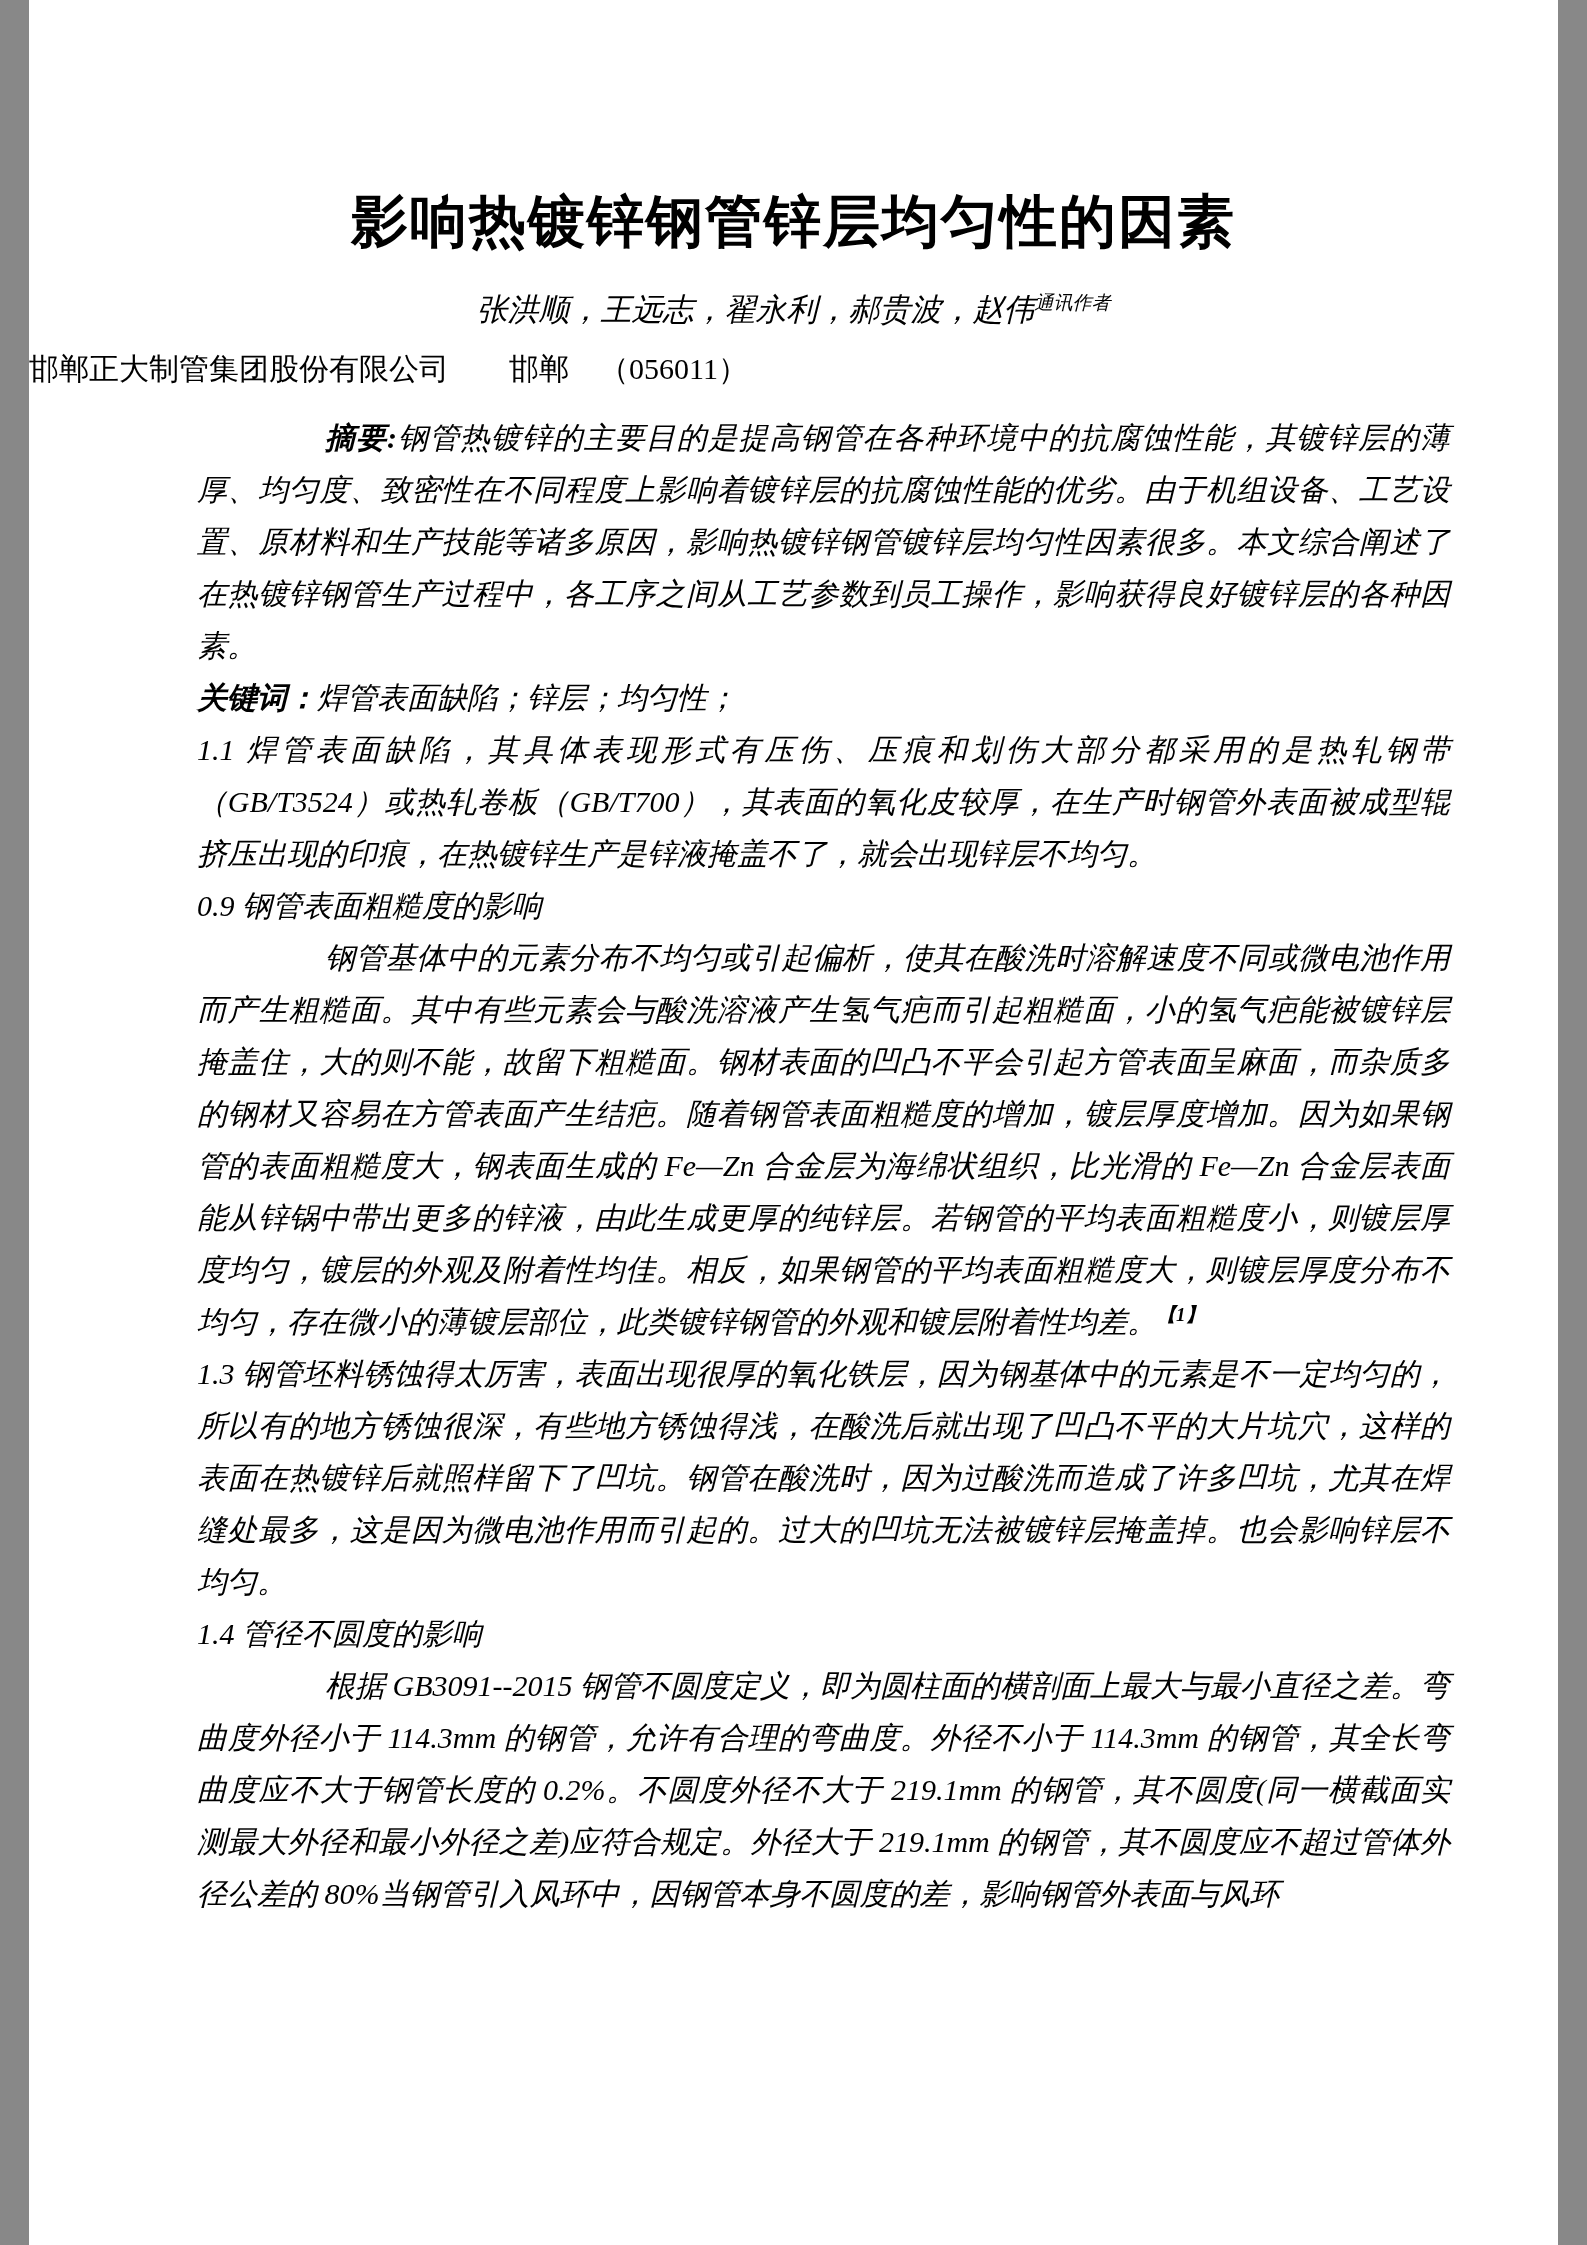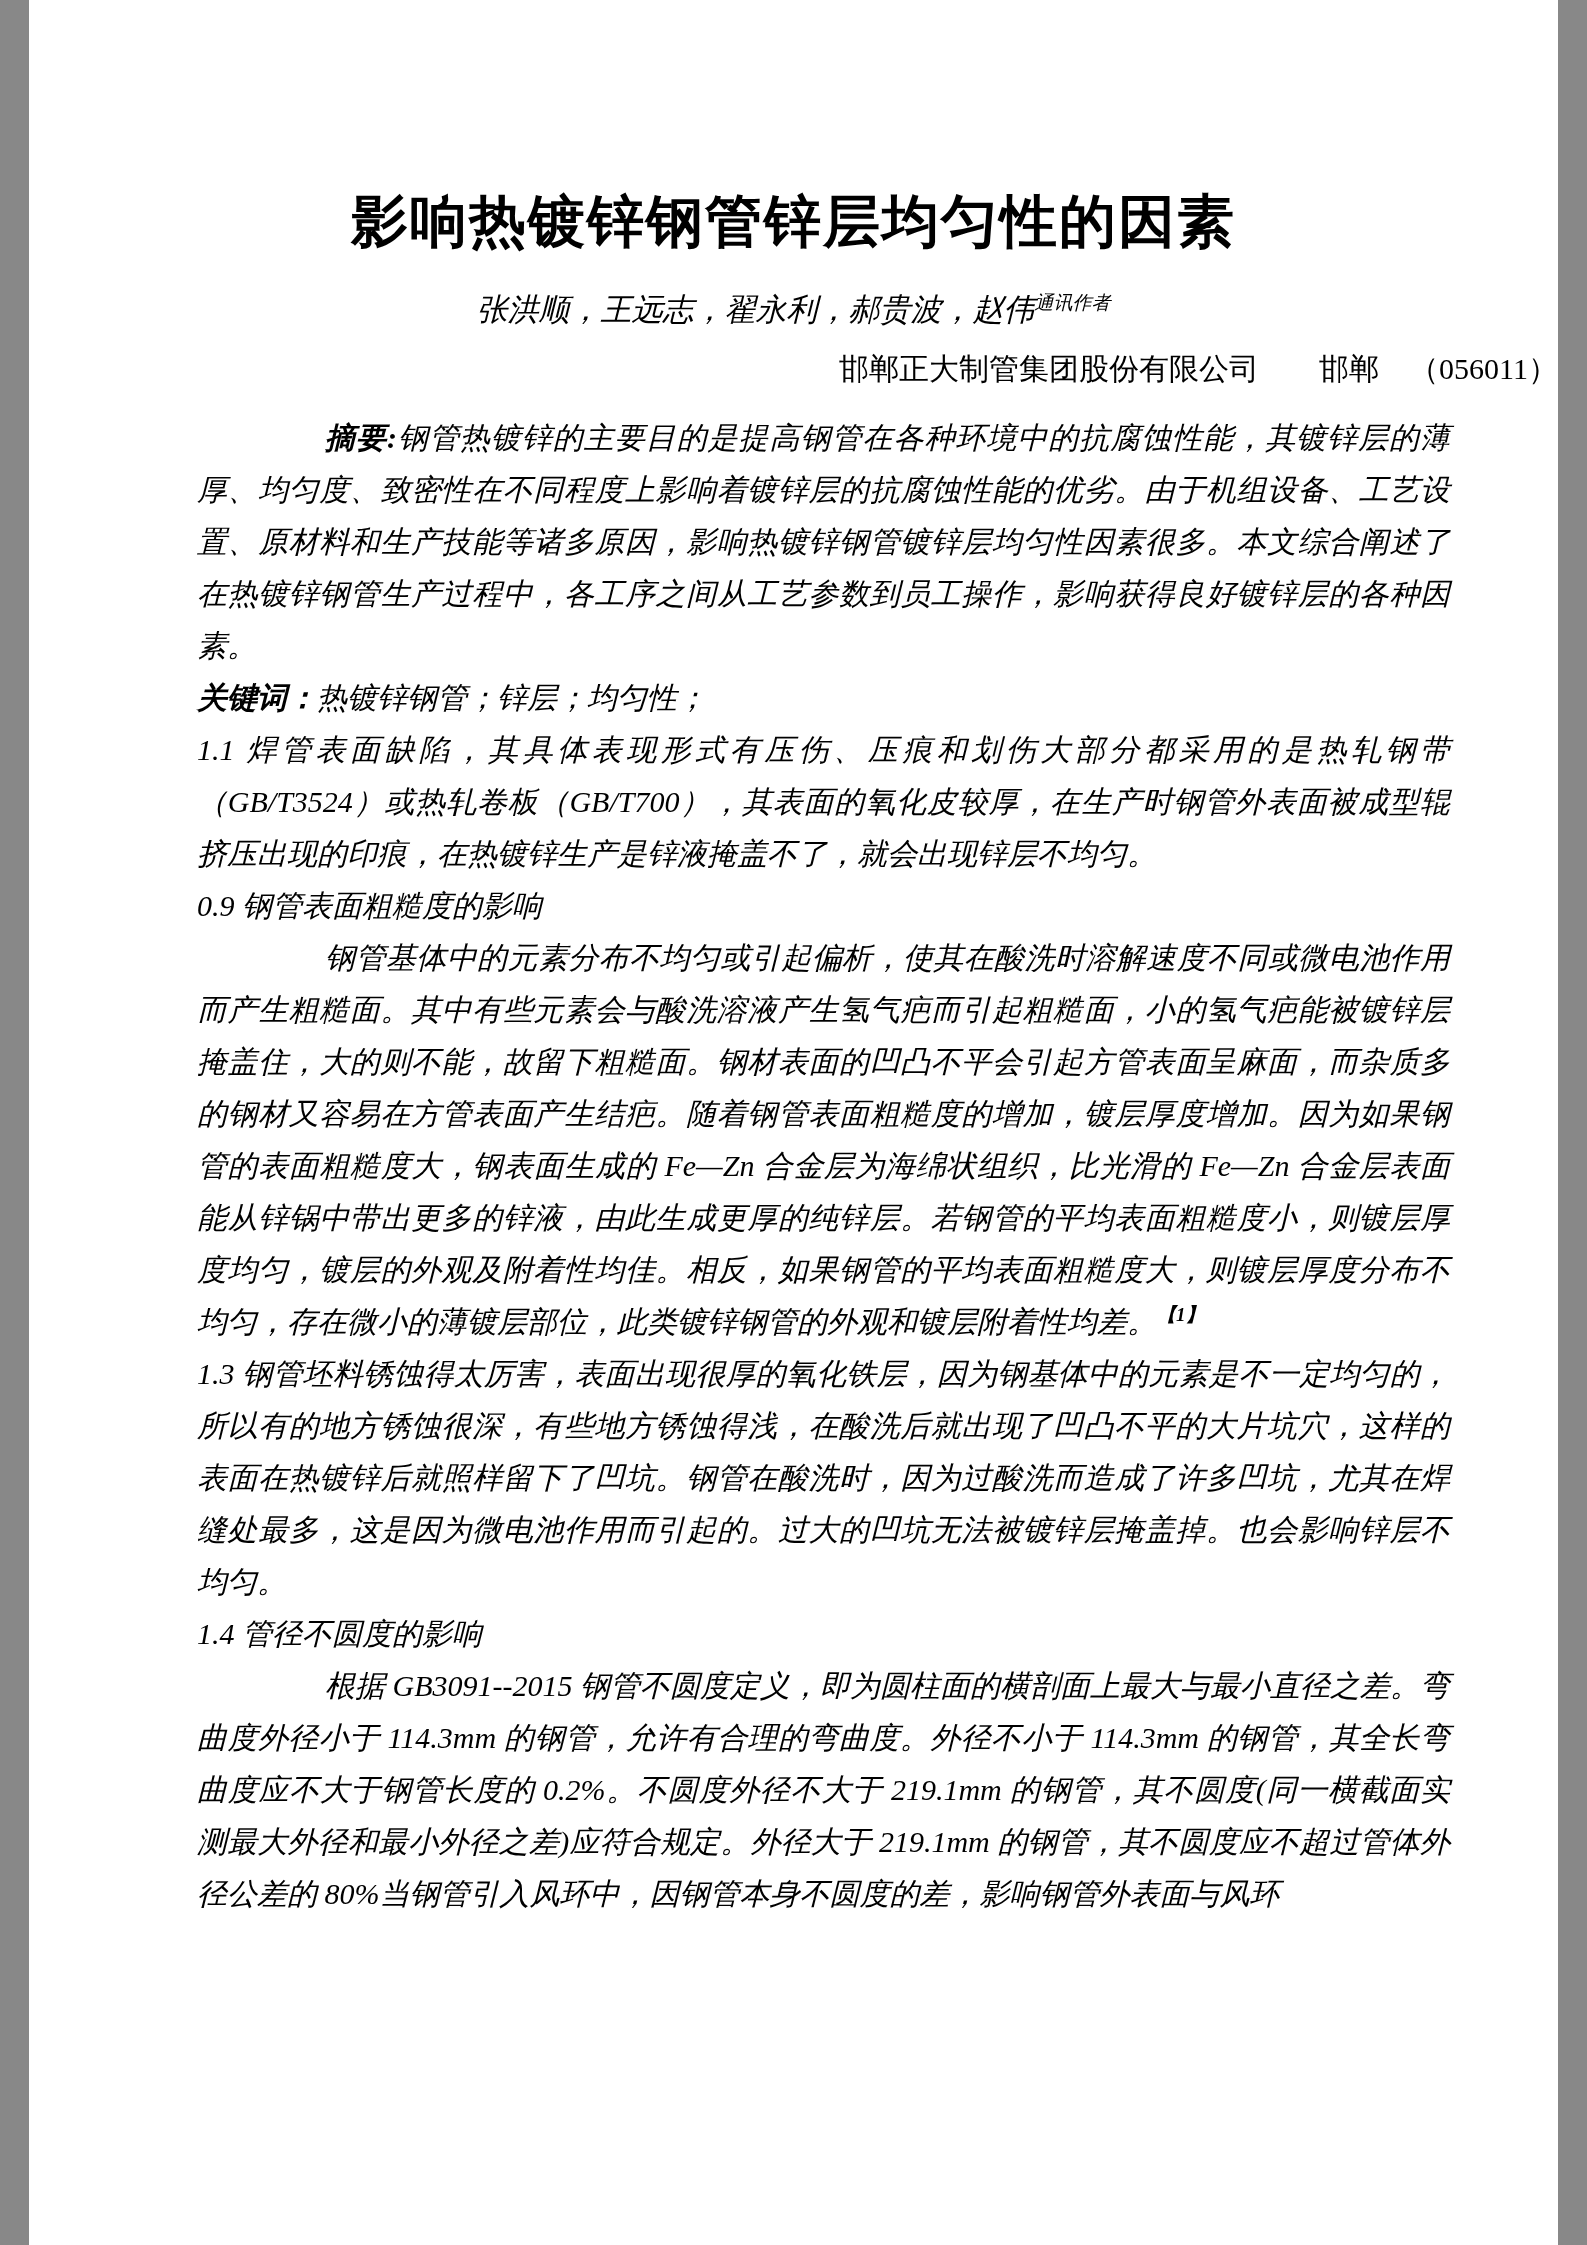--- a/index.html
+++ b/index.html
@@ -29,21 +29,21 @@
     font-style:italic;
   }
   .authors-line sup,
   .ref-sup {
     font-size:19px;
     vertical-align:super;
     line-height:0;
   }
   .affiliation-line {
     margin-top:24px;
-    text-align:right;
+    text-align:left;
     font-size:30px;
     line-height:34px;
   }
   .body-block {
     margin:26px 0 0 168px;
     width:1253px;
     font-size:30px;
     line-height:52px;
     text-align:justify;
     text-justify:inter-ideograph;
@@ -66,21 +66,21 @@
 
   <div class="affiliation-line">邯郸正大制管集团股份有限公司　　邯郸　（056011）</div>
 
   <div class="body-block">
 
     <p class="indent">
       <span class="bold">摘要:</span><span>钢管热镀锌的主要目的是提高钢管在各种环境中的抗腐蚀性能，其镀锌层的薄厚、均匀度、致密性在不同程度上影响着镀锌层的抗腐蚀性能的优劣。由于机组设备、工艺设置、原材料和生产技能等诸多原因，影响热镀锌钢管镀锌层均匀性因素很多。本文综合阐述了在热镀锌钢管生产过程中，各工序之间从工艺参数到员工操作，影响获得良好镀锌层的各种因素。</span>
     </p>
 
     <p>
-      <span class="bold">关键词：</span><span>热镀锌钢管；锌层；均匀性；</span>
+      <span class="bold">关键词：</span><span>焊管表面缺陷；锌层；均匀性；</span>
     </p>
 
 
     <p>1.1 焊管表面缺陷，其具体表现形式有压伤、压痕和划伤大部分都采用的是热轧钢带（GB/T3524）或热轧卷板（GB/T700），其表面的氧化皮较厚，在生产时钢管外表面被成型辊挤压出现的印痕，在热镀锌生产是锌液掩盖不了，就会出现锌层不均匀。</p>
 
     <p>0.9 钢管表面粗糙度的影响</p>
 
     <p class="indent">
       <span>钢管基体中的元素分布不均匀或引起偏析，使其在酸洗时溶解速度不同或微电池作用而产生粗糙面。其中有些元素会与酸洗溶液产生氢气疤而引起粗糙面，小的氢气疤能被镀锌层掩盖住，大的则不能，故留下粗糙面。钢材表面的凹凸不平会引起方管表面呈麻面，而杂质多的钢材又容易在方管表面产生结疤。随着钢管表面粗糙度的增加，镀层厚度增加。因为如果钢管的表面粗糙度大，钢表面生成的 Fe—Zn 合金层为海绵状组织，比光滑的 Fe—Zn 合金层表面能从锌锅中带出更多的锌液，由此生成更厚的纯锌层。若钢管的平均表面粗糙度小，则镀层厚度均匀，镀层的外观及附着性均佳。相反，如果钢管的平均表面粗糙度大，则镀层厚度分布不均匀，存在微小的薄镀层部位，此类镀锌钢管的外观和镀层附着性均差。</span><sup class="ref-sup">【1】</sup>
     </p>

